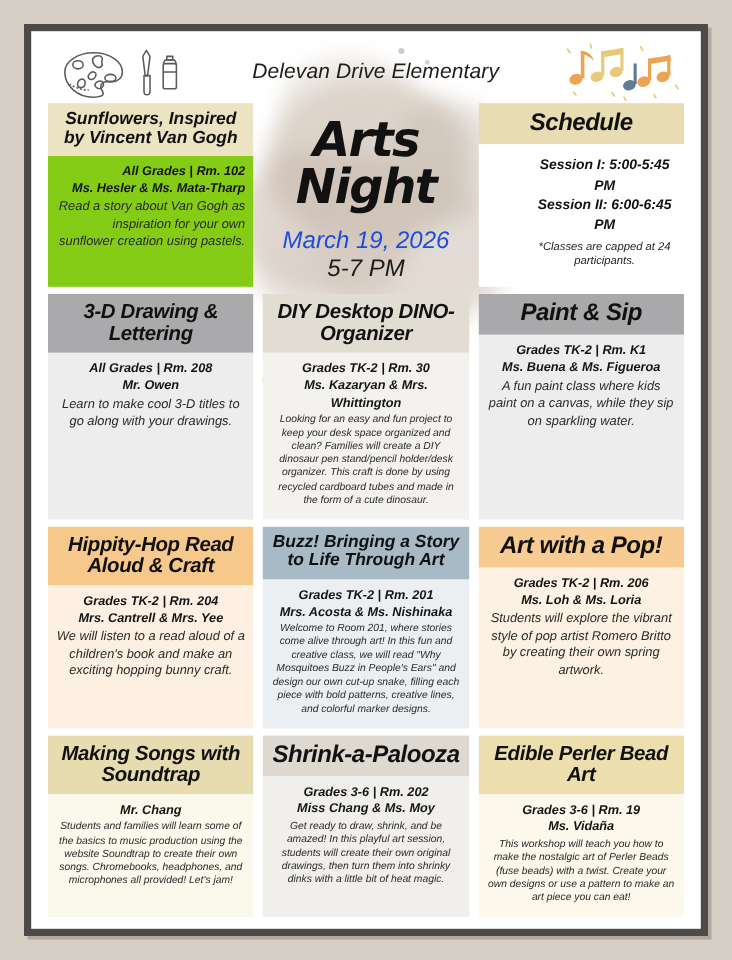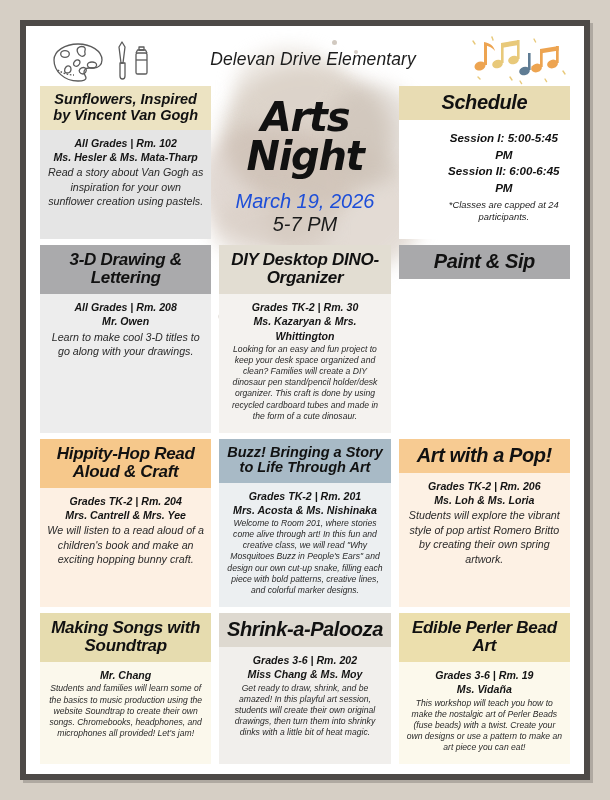--- a/index.html
+++ b/index.html
@@ -252,21 +252,21 @@
             <path d="M50 46l1.6 2.6"></path>
         </g>
       </svg>
     </span>
   </div>
 
   <div id="content-grid">
 
     <div class="card">
       <div class="card-header" style="background: rgb(236, 227, 194);">Sunflowers, Inspired by Vincent Van Gogh</div>
-      <div class="card-body" style="background: #e5e5e5;">
+      <div class="card-body" style="background: #84cc16; text-align: right;">
         <div class="meta">All Grades | Rm. 102</div>
         <div class="meta">Ms. Hesler &amp; Ms. Mata-Tharp</div>
         <div class="desc sz-lg">Read a story about Van Gogh as inspiration for your own sunflower creation using pastels.</div>
       </div>
     </div>
 
     <div class="hero">
       <div id="event-title">
         <div>Arts</div>
         <div>Night</div>
@@ -297,20 +297,25 @@
       <div class="card-header mid" style="background: rgb(226, 221, 210);">DIY Desktop DINO-Organizer</div>
       <div class="card-body" style="background: rgb(244, 242, 239);">
         <div class="meta">Grades TK-2 | Rm. 30</div>
         <div class="meta">Ms. Kazaryan &amp; Mrs. Whittington</div>
         <div class="desc sz-sm">Looking for an easy and fun project to keep your desk space organized and clean? Families will create a DIY dinosaur pen stand/pencil holder/desk organizer. This craft is done by using recycled cardboard tubes and made in the form of a cute dinosaur.</div>
       </div>
     </div>
 
     <div class="card">
       <div class="card-header big" style="background: rgb(169, 169, 171);">Paint &amp; Sip</div>
+      <div class="card-body" style="background: rgb(237, 237, 237);">
+        <div class="meta">Grades TK-2 | Rm. K1</div>
+        <div class="meta">Ms. Buena &amp; Ms. Figueroa</div>
+        <div class="desc sz-lg">A fun paint class where kids paint on a canvas, while they sip on sparkling water.</div>
+      </div>
     </div>
 
     <div class="card">
       <div class="card-header mid" style="background: rgb(246, 200, 139);">Hippity-Hop Read Aloud &amp; Craft</div>
       <div class="card-body" style="background: rgb(253, 240, 227);">
         <div class="meta">Grades TK-2 | Rm. 204</div>
         <div class="meta">Mrs. Cantrell &amp; Mrs. Yee</div>
         <div class="desc sz-lg">We will listen to a read aloud of a children's book and make an exciting hopping bunny craft.</div>
       </div>
     </div>

